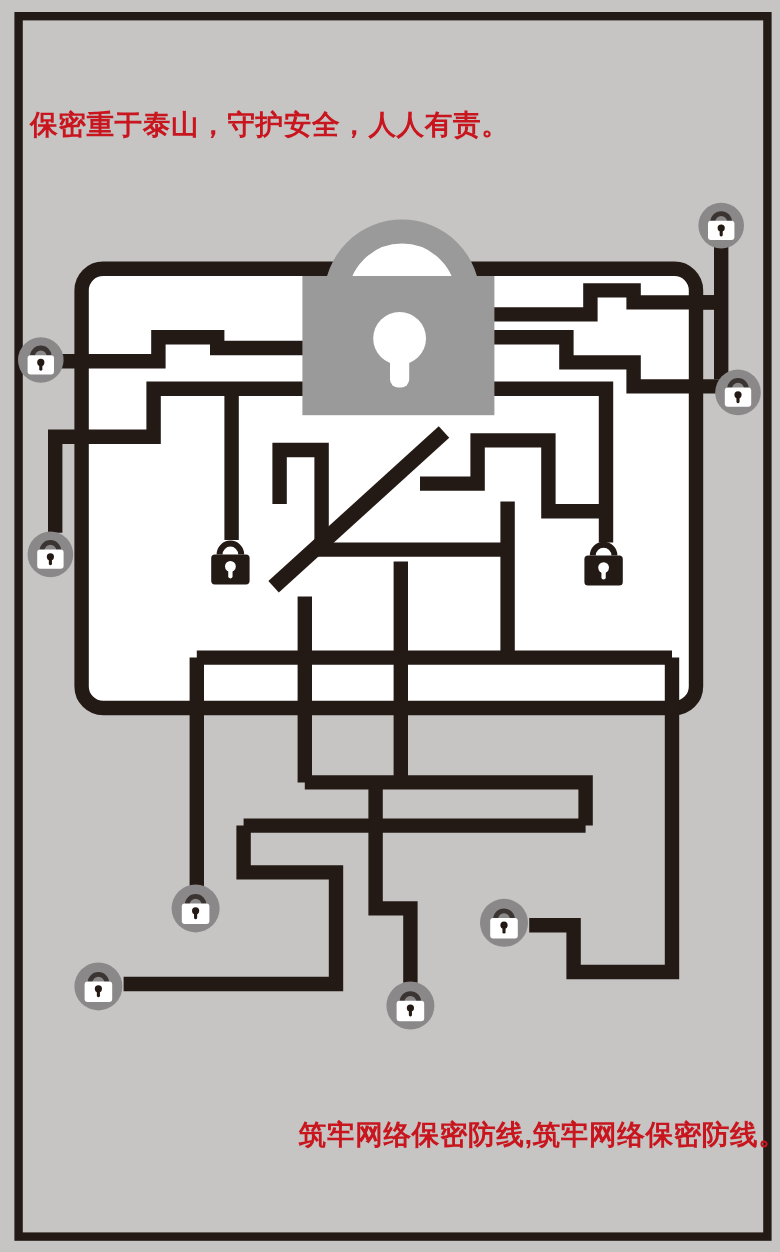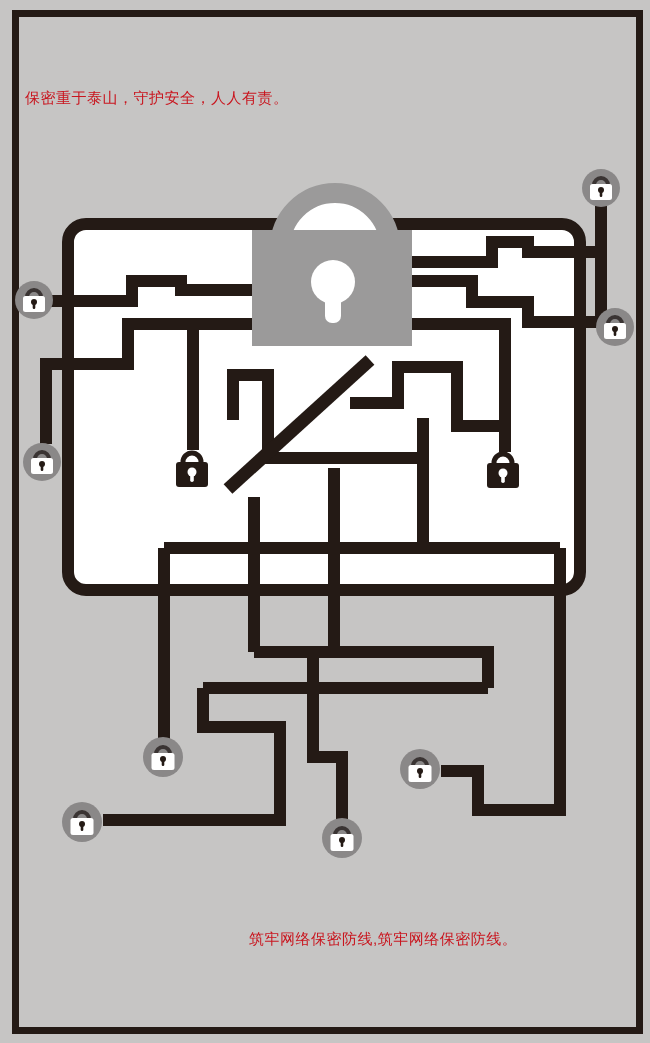--- a/index.html
+++ b/index.html
@@ -16,21 +16,21 @@
     background:var(--background);
     font-family:"Liberation Sans", sans-serif;
   }
   .frame{
     position:absolute;left:12px;top:10px;right:7px;bottom:9px;
     border:7px solid var(--line);
   }
   .slogan{
     position:absolute;
     color:var(--slogan-red);
-    font-size:15px;font-weight:normal;letter-spacing:0.5px;white-space:nowrap;
+    font-size:23px;font-weight:bold;letter-spacing:0.5px;white-space:nowrap;
   }
   .slogan.top{left:25px;top:89px;}
   .slogan.bottom{left:249px;top:930px;}
   svg.maze{position:absolute;left:0;top:0;}
   .mline{fill:none;stroke:var(--line);stroke-width:12;stroke-linejoin:miter;stroke-linecap:butt;}
 </style>
 </head>
 <body>
 
 <div class="frame"></div>

